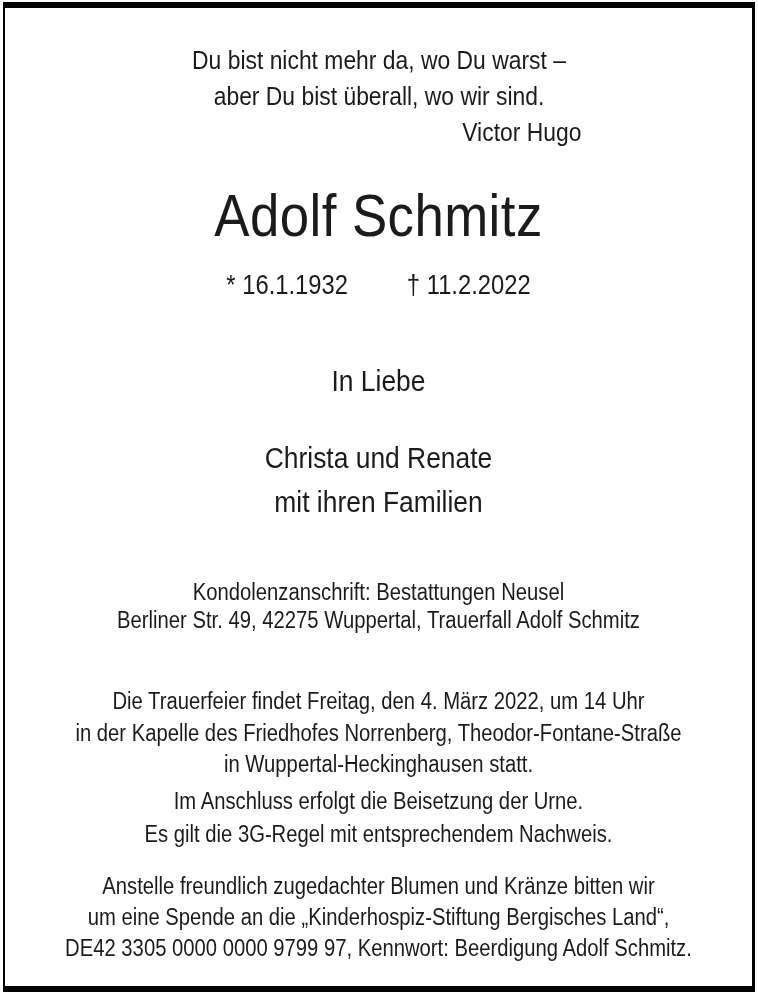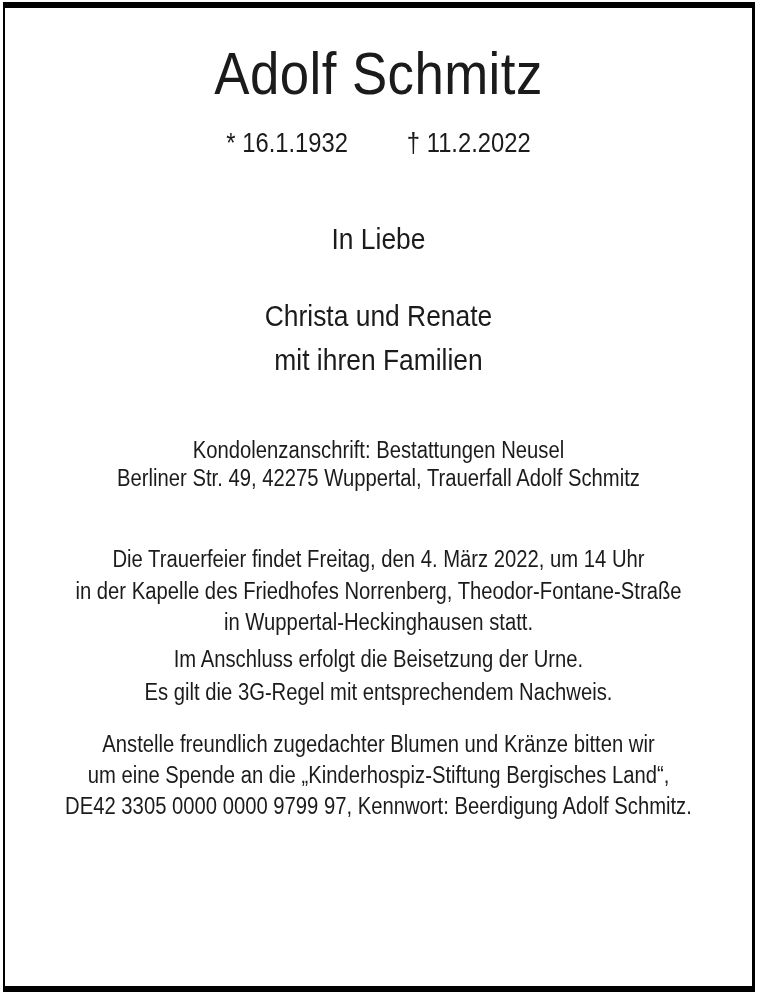--- a/index.html
+++ b/index.html
@@ -100,20 +100,27 @@
     line-height: 31px;
   }
 </style>
 </head>
 <body>
 
 <div class="page">
   <div class="frame">
     <div class="content">
 
+      <div class="quote-section">
+        <div class="quote cond">
+          <div class="ln">Du bist nicht mehr da, wo Du warst –</div>
+          <div class="ln">aber Du bist überall, wo wir sind.</div>
+        </div>
+        <div class="attribution cond ln">Victor Hugo</div>
+      </div>
 
       <h1 class="name cond ln">Adolf Schmitz</h1>
 
       <div class="dates cond">
         <span class="ln">* 16.1.1932</span>
         <span class="ln">† 11.2.2022</span>
       </div>
 
       <div class="salutation cond ln">In Liebe</div>
 

